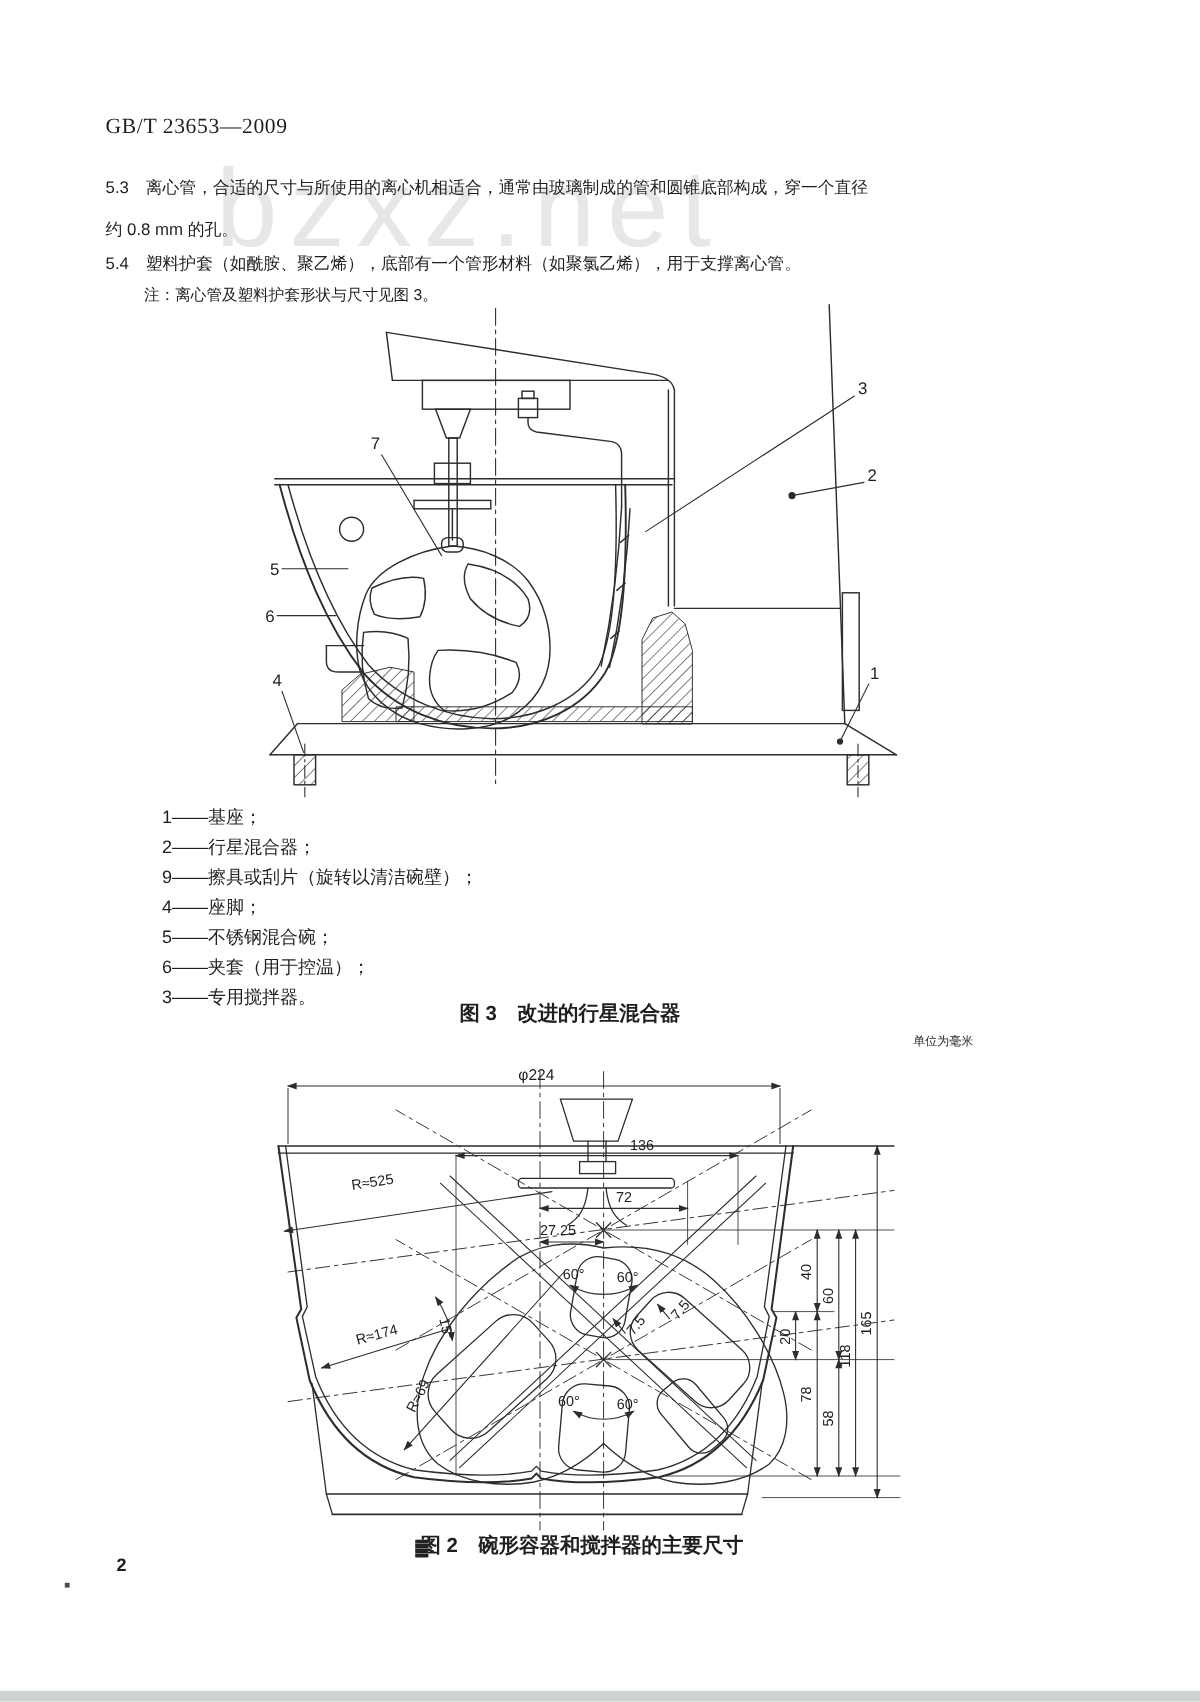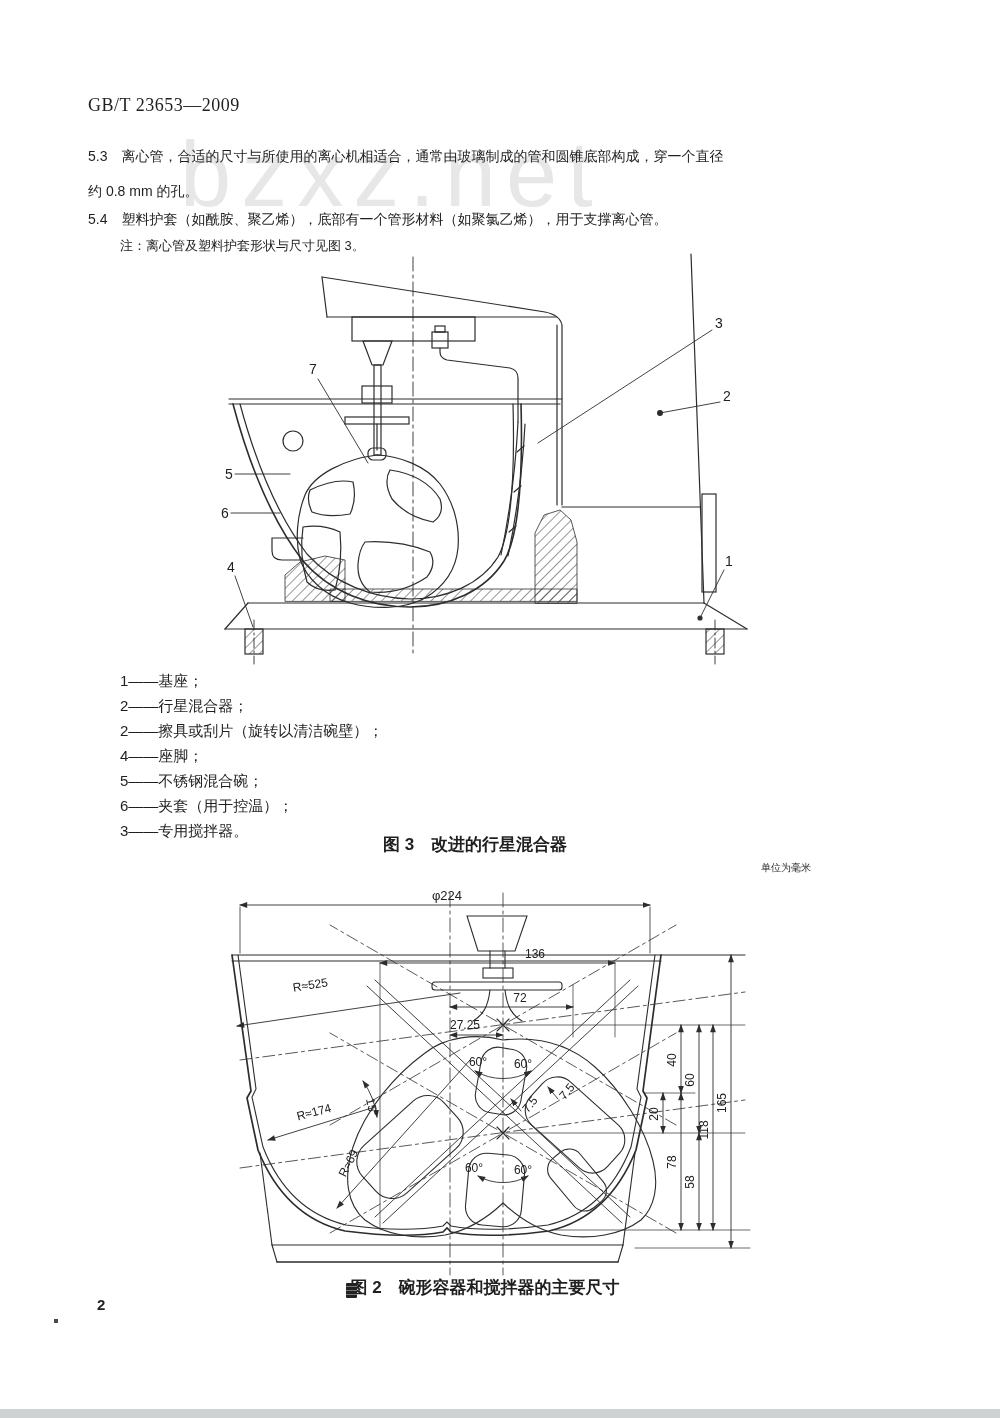--- a/index.html
+++ b/index.html
@@ -14,21 +14,21 @@
     z-index:0;user-select:none;
   }
   .zi{z-index:2;}
   .std-code{left:88px;top:95px;font-family:"Liberation Serif",serif;font-weight:400;font-size:18px;letter-spacing:.5px;}
   .body-text{font-size:14px;line-height:20px;white-space:nowrap;}
   .c53l1{left:88px;top:146px;}
   .c53l2{left:88px;top:181px;}
   .c54{left:88px;top:209px;}
   .note{left:120px;top:237px;font-size:13px;}
   .legend{left:120px;top:672px;}
-  .legend .li{font-size:15px;height:25px;white-space:nowrap;}
+  .legend .li{font-size:15px;height:25px;white-space:nowrap;margin-left:15px;}
   .fig-caption{font-weight:700;font-size:17px;text-align:center;white-space:nowrap;}
   .cap1{left:260px;top:833px;width:430px;}
   .cap2{left:285px;top:1276px;width:400px;}
   .units{left:761px;top:861px;font-size:10px;}
   .pagenum{left:97px;top:1296px;font-weight:700;font-size:15px;}
   .artifact{left:346px;top:1283px;width:11px;height:15px;background:
     repeating-linear-gradient(0deg,#222 0 3px,#777 3px 4px);border-radius:1px;}
   .dot{left:54px;top:1319px;width:4px;height:4px;background:#4a4a4a;}
   .bottom-bar{left:0;bottom:0;width:1000px;height:9px;background:#cfd2d3;}
   svg{position:absolute;overflow:visible;}
@@ -128,21 +128,21 @@
     <text x="10" y="227">5</text>
     <text x="6" y="266">6</text>
     <text x="12" y="320">4</text>
     <text x="510" y="314">1</text>
   </g>
 </svg>
 
 <div class="abs zi legend">
   <div class="li">1——基座；</div>
   <div class="li">2——行星混合器；</div>
-  <div class="li">2——擦具或刮片（旋转以清洁碗壁）；</div>
+  <div class="li">9——擦具或刮片（旋转以清洁碗壁）；</div>
   <div class="li">4——座脚；</div>
   <div class="li">5——不锈钢混合碗；</div>
   <div class="li">6——夹套（用于控温）；</div>
   <div class="li">3——专用搅拌器。</div>
 </div>
 
 <div class="abs zi fig-caption cap1">图 3　改进的行星混合器</div>
 <div class="abs zi units">单位为毫米</div>
 
 <svg class="fig2 zi" width="750" height="395" viewBox="0 0 750 395">

